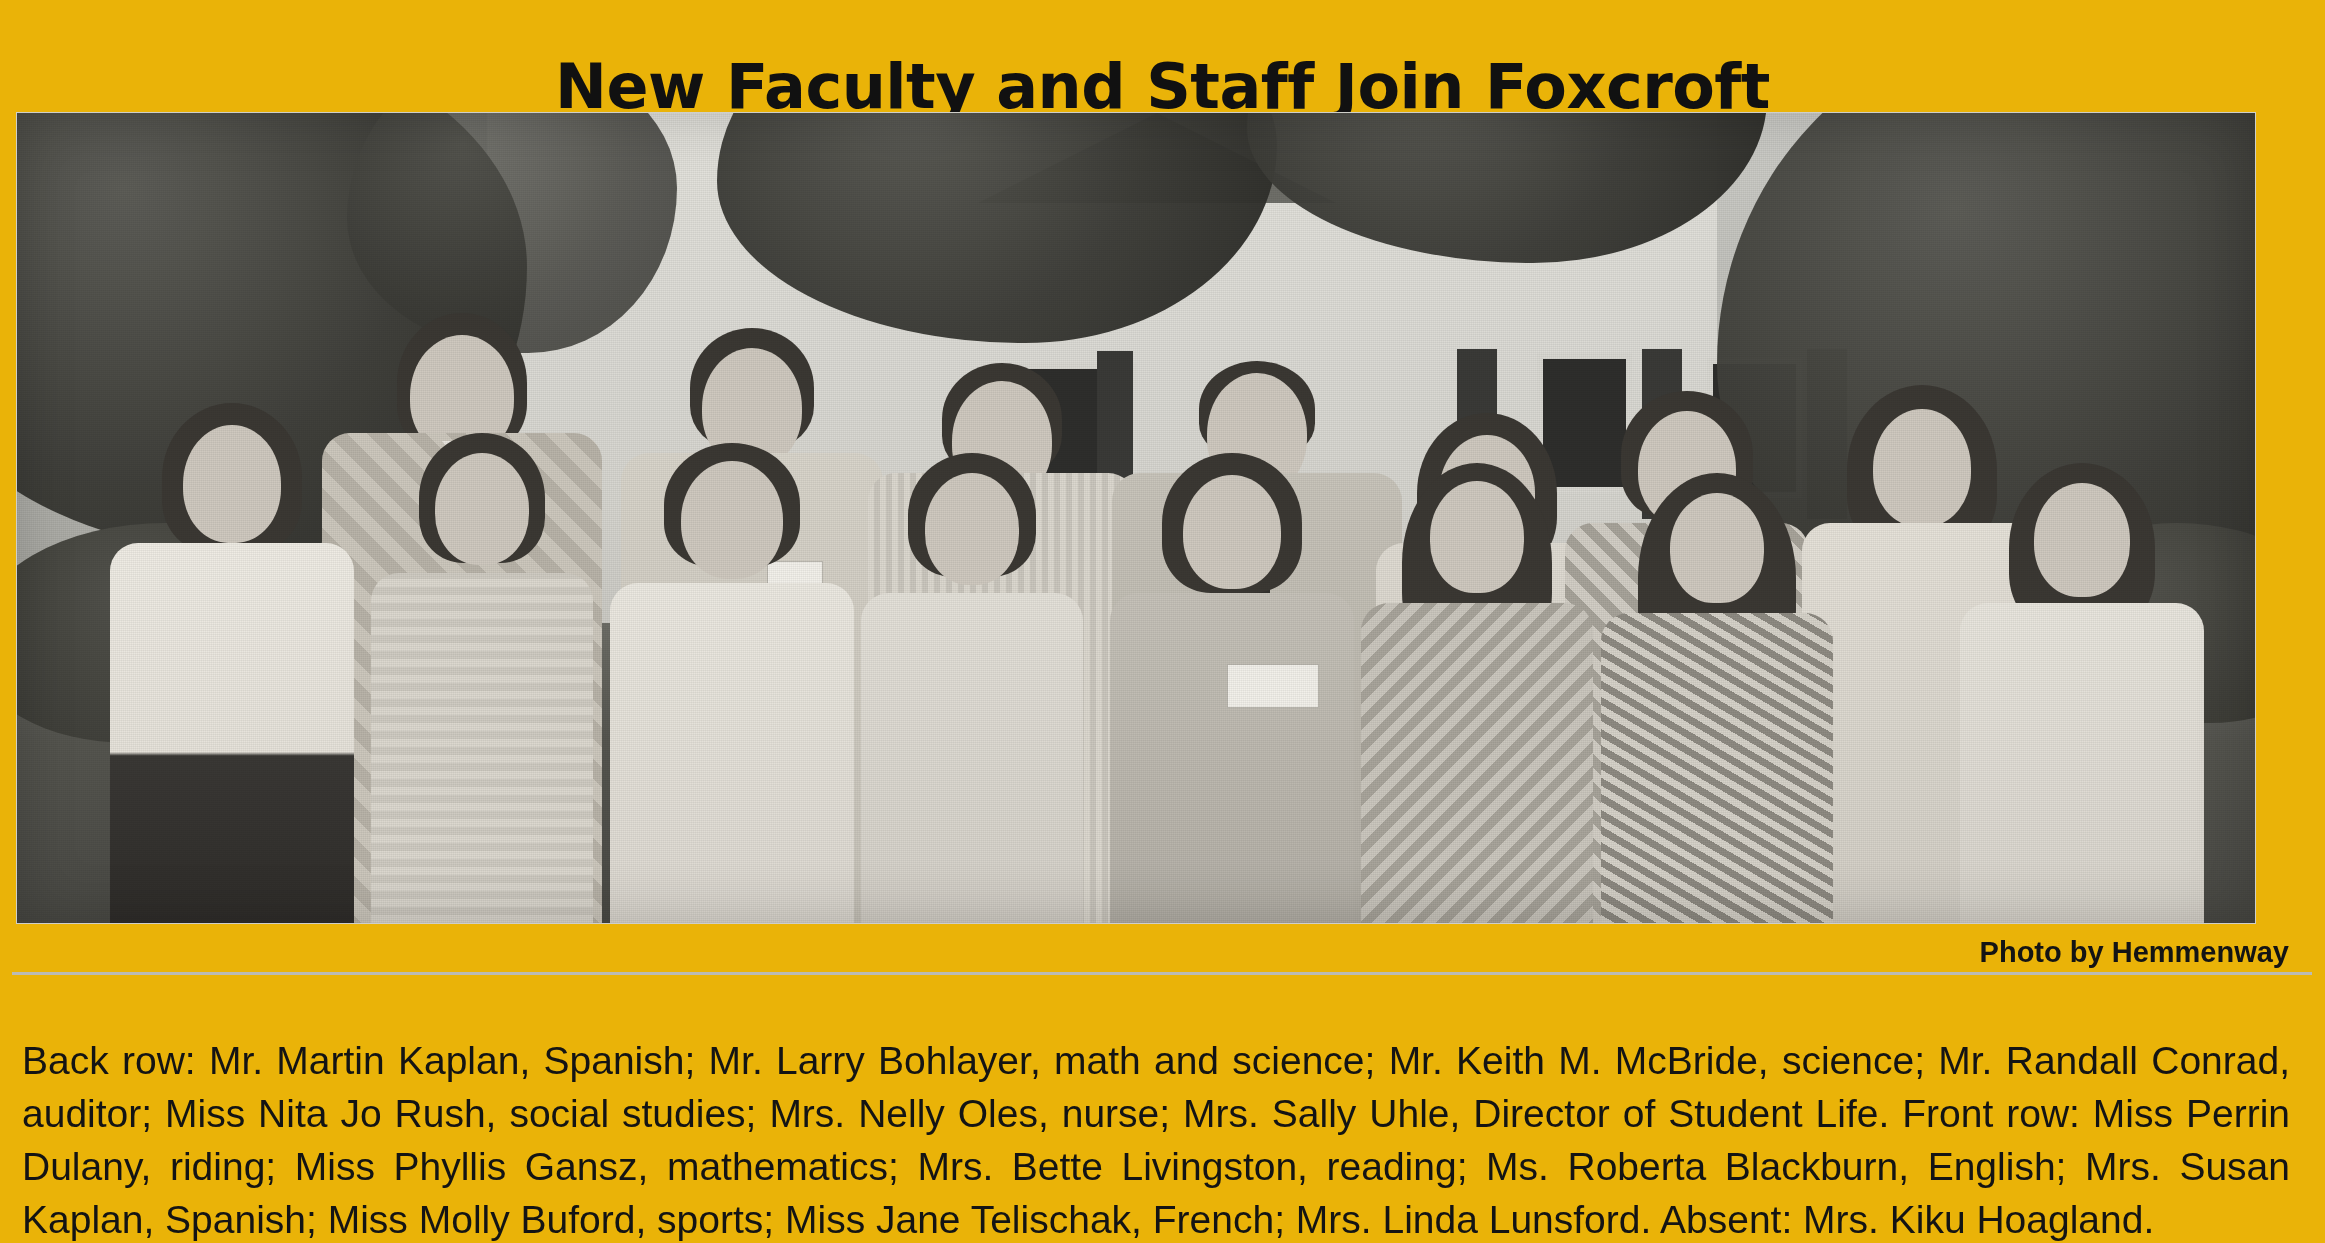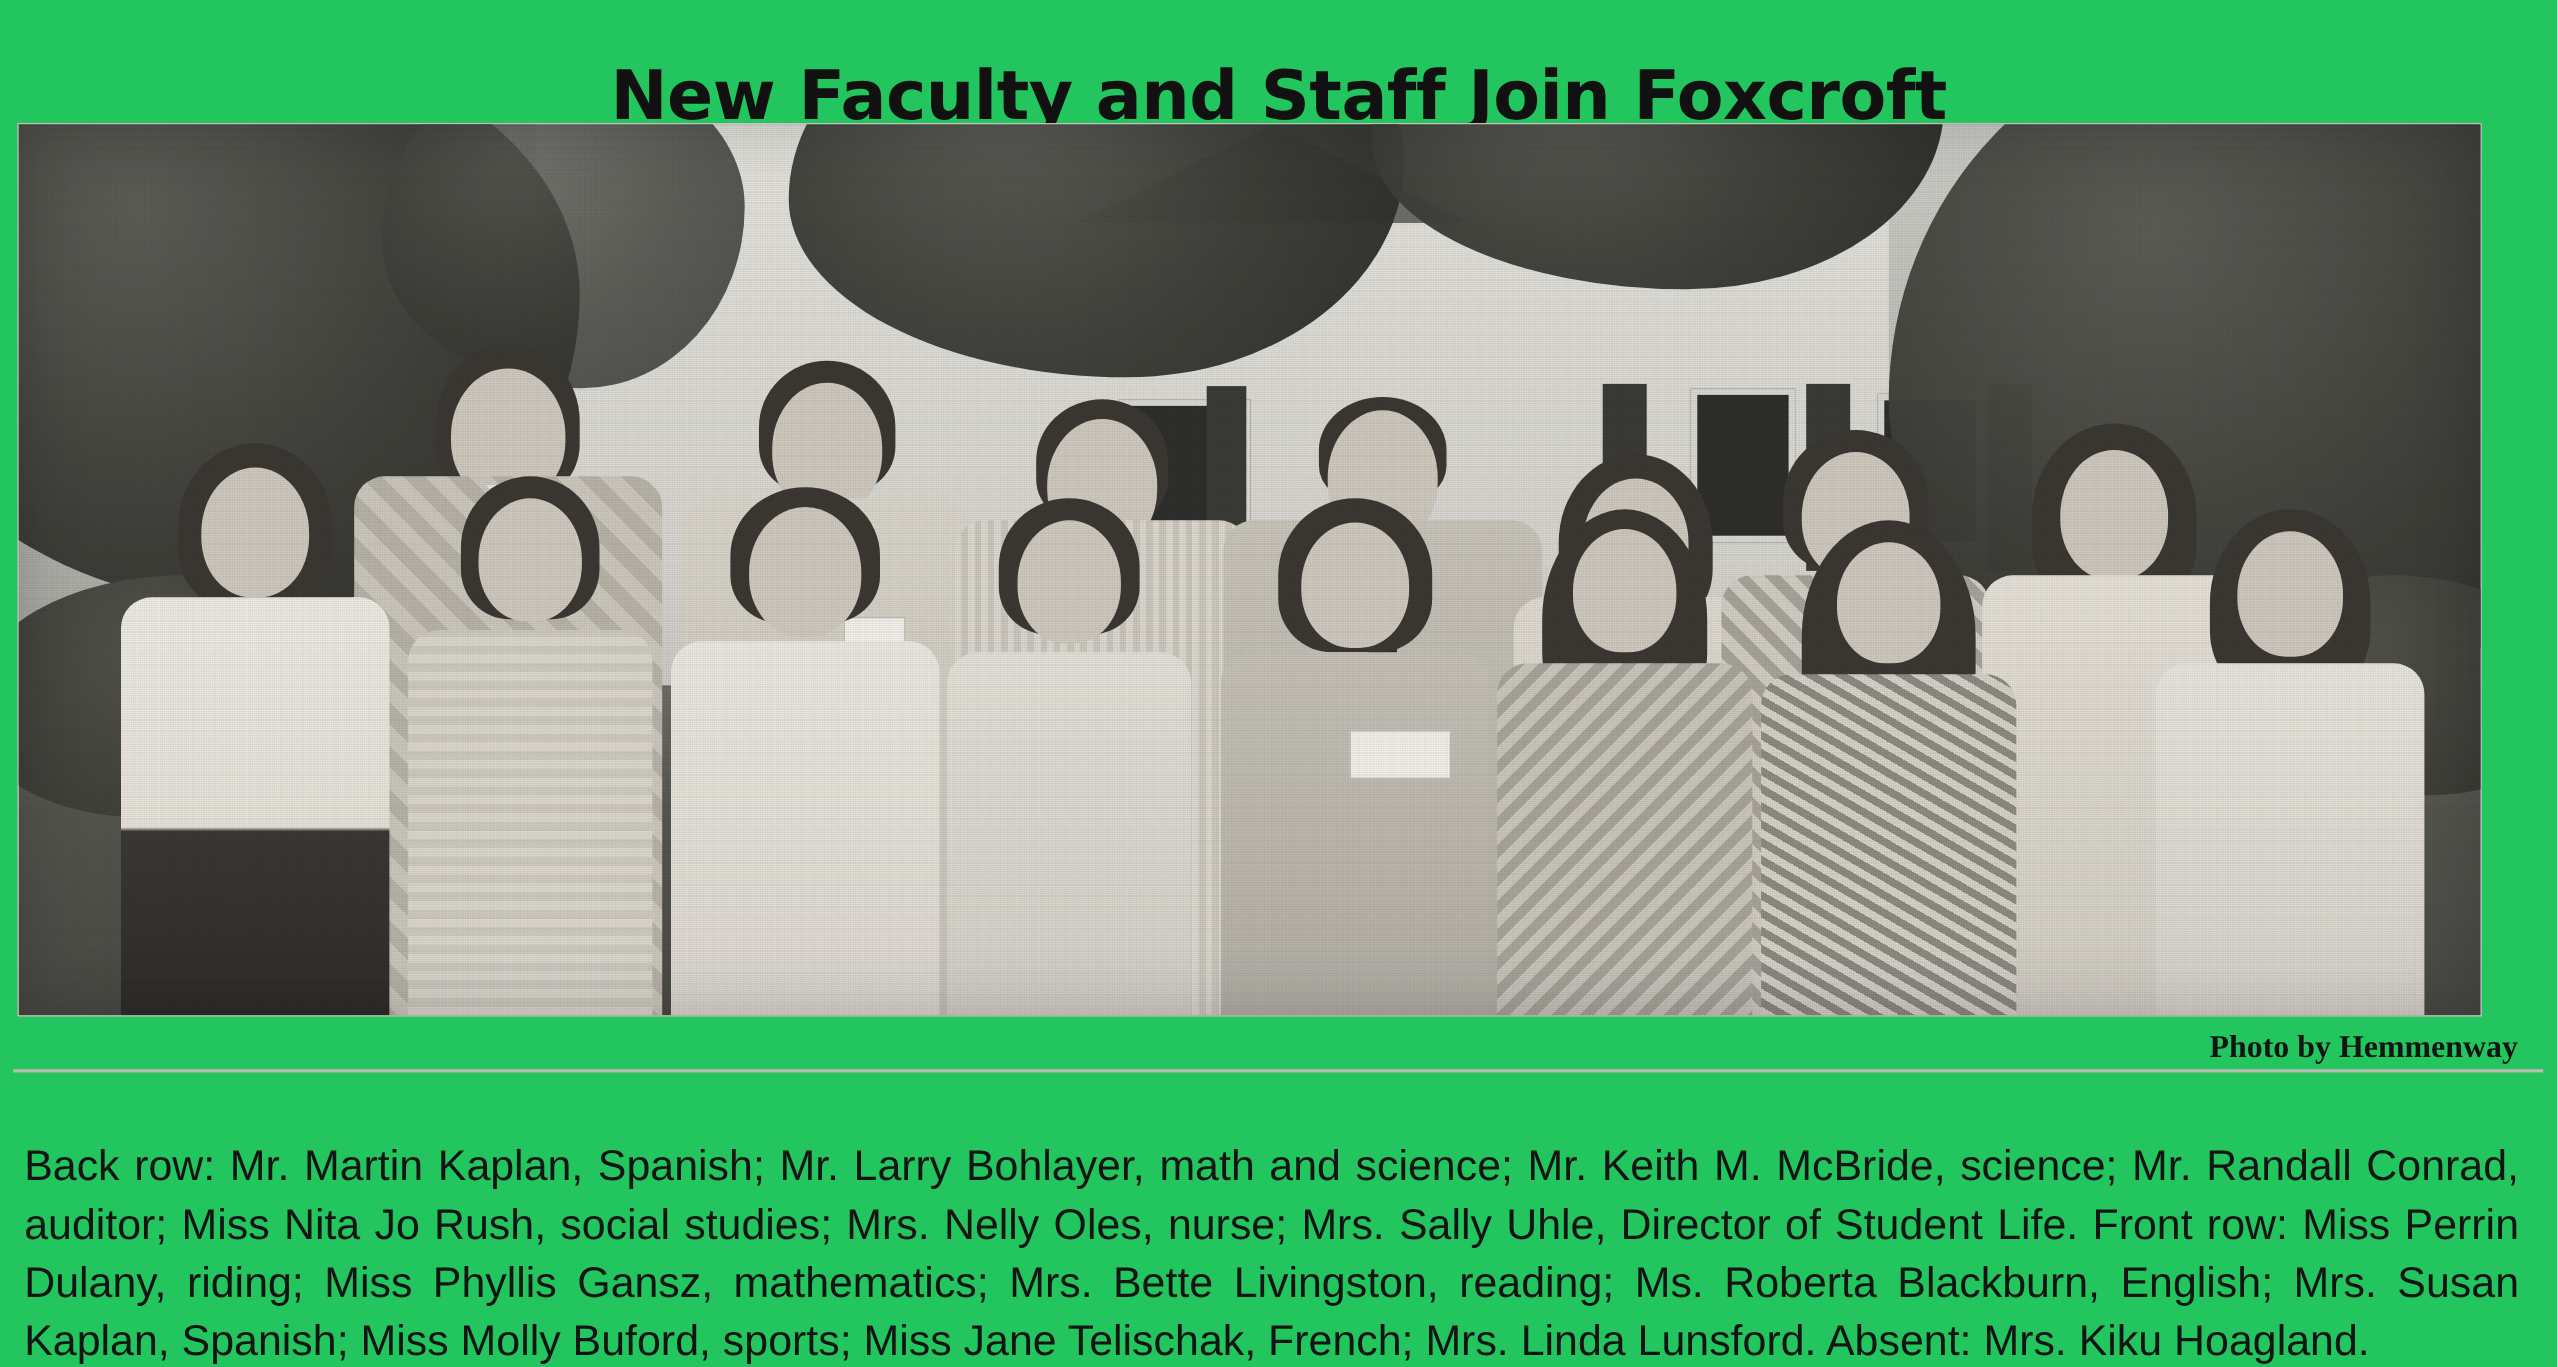--- a/index.html
+++ b/index.html
@@ -11,21 +11,21 @@
     width: 2325px;
     height: 1243px;
     font-family: "Liberation Sans", sans-serif;
     color: #1a1a1a;
     overflow: hidden;
   }
   .page {
     position: relative;
     width: 2325px;
     height: 1243px;
-    background: #22c55e;
+    background: #eab308;
   }
   .headline {
     position: absolute;
     top: 8px;
     left: 0;
     width: 2325px;
     text-align: center;
     font-family: "DejaVu Sans", sans-serif;
     font-weight: bold;
     font-size: 62px;
@@ -142,21 +142,21 @@
     background-image:
       repeating-linear-gradient(0deg, rgba(0,0,0,0.05) 0px, rgba(0,0,0,0.05) 1px, rgba(255,255,255,0.03) 1px, rgba(255,255,255,0.03) 2px),
       repeating-linear-gradient(90deg, rgba(0,0,0,0.035) 0px, rgba(0,0,0,0.035) 1px, rgba(255,255,255,0.02) 1px, rgba(255,255,255,0.02) 2px);
     mix-blend-mode: multiply;
     opacity: 0.85;
   }
   .photo-credit {
     position: absolute;
     top: 936px;
     right: 36px;
-    font-family: Liberation Serif, serif;
+    font-family: Liberation Sans, sans-serif;
     font-weight: bold;
     font-size: 29px;
     color: #141414;
   }
   .caption-rule {
     position: absolute;
     left: 12px;
     top: 972px;
     width: 2300px;
     height: 3px;

